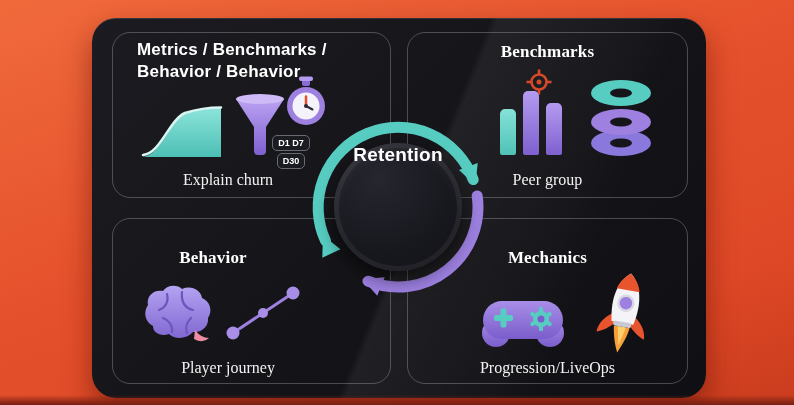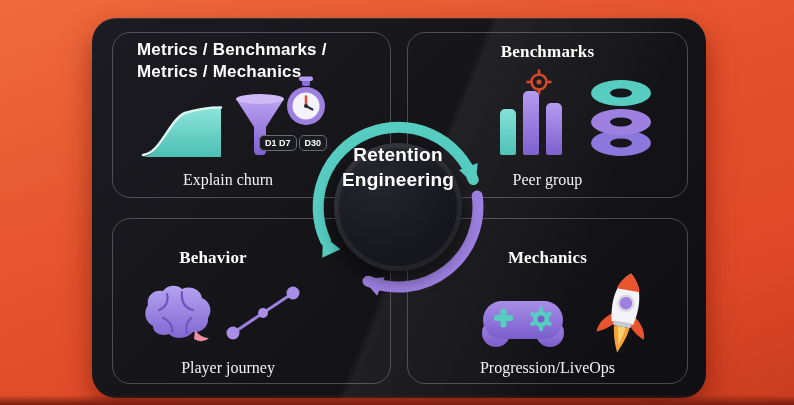--- a/index.html
+++ b/index.html
@@ -29,21 +29,21 @@
   .q-heading{position:absolute;color:#fff;font-weight:700;font-size:17px;letter-spacing:.2px;line-height:1.28;}
   .q-caption{position:absolute;color:#f2f2f2;font-weight:400;font-size:16px;}
   .abs{position:absolute;}
   .center{text-align:center;font-family:Liberation Serif, serif;}
 
   
   .tl-heading{left:24px;top:6px;}
   .curve-icon{left:28px;top:72px;width:82px;height:54px;}
   .funnel-icon{left:120px;top:60px;width:54px;height:66px;}
   .stopwatch-icon{left:170px;top:42px;width:46px;height:54px;}
-  .badges{left:146px;top:102px;width:64px;display:flex;flex-direction:row;align-items:center;gap:2px;}
+  .badges{left:146px;top:102px;width:64px;display:flex;flex-direction:column;align-items:center;gap:2px;}
   .badge{background:#1b1b22;border:1px solid #6a6a75;color:#fff;font-size:9px;font-weight:700;
          padding:2px 5px;border-radius:5px;white-space:nowrap;}
   .tl-caption{left:10px;bottom:8px;width:210px;}
 
   
   .tr-heading{left:0;top:8px;width:100%;}
   .target-icon{left:118px;top:36px;width:26px;height:26px;}
   .bars{left:92px;top:50px;width:72px;height:72px;display:flex;align-items:flex-end;gap:7px;}
   .bar{width:16px;border-radius:5px 5px 2px 2px;}
   .bar-teal{background:linear-gradient(180deg,#86e1d7,#4fc2b6);}
@@ -76,21 +76,21 @@
 </style>
 </head>
 <body>
 
 <div class="stage">
   <div class="panel">
 
     <div class="quad q-tl">
       <div class="q-heading abs tl-heading">
         <div>Metrics / Benchmarks /</div>
-        <div>Metrics / Mechanics</div>
+        <div>Behavior / Behavior</div>
       </div>
 
       <svg class="abs curve-icon" viewBox="0 0 82 54">
         <defs>
           <linearGradient id="gCurve" x1="0" y1="0" x2="0" y2="1">
             <stop offset="0" stop-color="#8ce4da"></stop>
               <stop offset="1" stop-color="#4cbfb4"></stop>
           </linearGradient>
         </defs>
         <path d="M2,52 C20,50 28,16 44,9 C58,4 70,3 80,3 L80,52 Z" fill="url(#gCurve)"></path>
@@ -230,18 +230,17 @@
           </marker>
           <marker id="mPurple" viewBox="0 0 12 12" refX="8" refY="6" markerWidth="24" markerHeight="24" markerUnits="userSpaceOnUse" orient="auto">
             <path d="M1,1 L11,6 L1,11 Z" fill="#9d80e0"></path>
           </marker>
         </defs>
         <path d="M32.5,138.8 A80,80 0 1 1 180.2,77.6" fill="none" stroke="#57cdc2" stroke-width="11" stroke-linecap="round" marker-start="url(#mTeal)" marker-end="url(#mTeal)"></path>
         <path d="M184.2,93.9 A80,80 0 0 1 75,179.2" fill="none" stroke="#9d80e0" stroke-width="11" stroke-linecap="round" marker-end="url(#mPurple)"></path>
       </svg>
       <div class="center-circle">
         <div>Retention</div>
-        <div>Engineering</div>
       </div>
     </div>
 
   </div>
 </div>
 
 </body></html>

